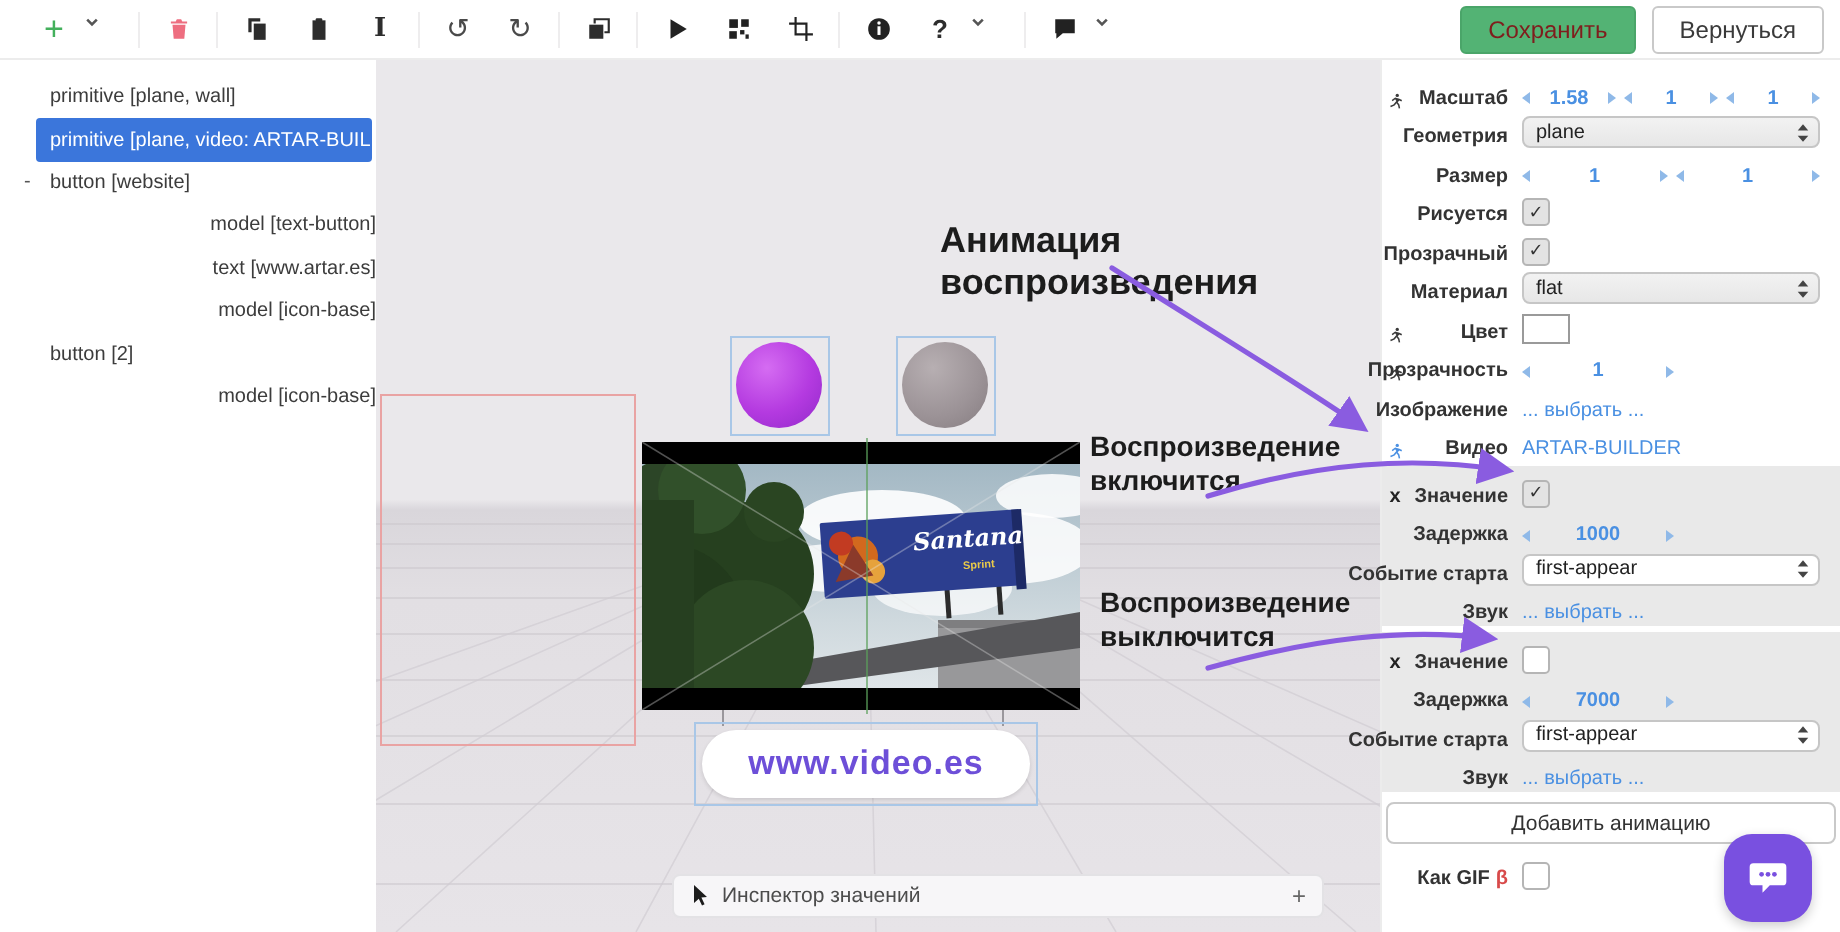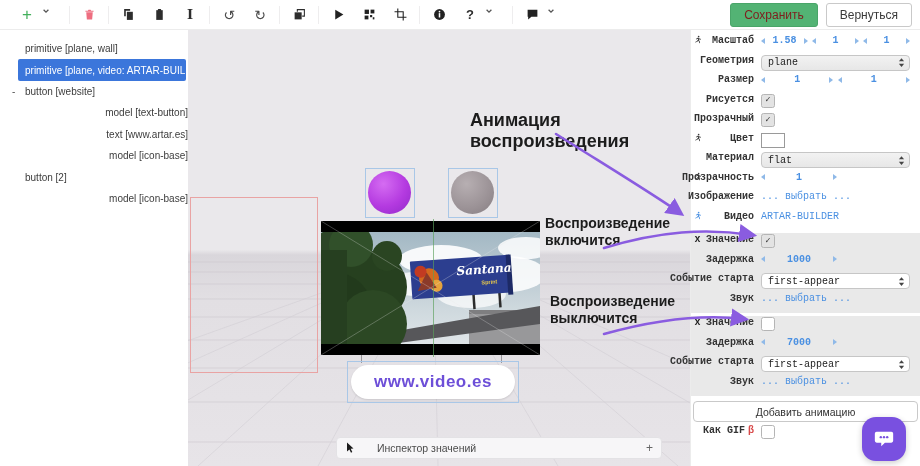--- a/index.html
+++ b/index.html
@@ -47,27 +47,27 @@
   .vtick{position:absolute;width:1px;height:8px;background:#9a979c;top:325px;}
 
   .artarbox{position:absolute;left:159px;top:331px;width:170px;height:40px;border:1px solid #a9c7e7;}
   .artarpill{position:absolute;left:3px;top:3px;right:3px;bottom:3px;background:#fff;border-radius:17px;box-shadow:0 1px 2px rgba(0,0,0,.12);display:flex;align-items:center;justify-content:center;font-size:17px;font-weight:700;color:#6d4fd8;letter-spacing:.5px;}
 
   .ann{position:absolute;font-weight:700;color:#1c1c1c;z-index:40;}
   .ann1{left:282px;top:80px;font-size:18px;}
   .ann2{left:357px;top:185px;font-size:14px;line-height:17px;}
   .ann3{left:362px;top:263px;font-size:14px;line-height:17px;}
 
-  .inspector{position:absolute;left:148px;top:407px;width:326px;height:22px;background:#f7f6f8;border:1px solid #e3e2e5;border-radius:4px;display:flex;align-items:center;padding:0 8px;box-sizing:border-box;color:#4c4c4c;font-size:10.5px;gap:22px;}
+  .inspector{position:absolute;left:148px;top:407px;width:326px;height:22px;background:#f7f6f8;border:1px solid #e3e2e5;border-radius:4px;display:flex;align-items:center;padding:0 8px;box-sizing:border-box;color:#4c4c4c;font-size:10.5px;gap:6px;}
   .inspector .plus{margin-left:auto;color:#666;font-size:12px;}
   .cursoricon svg{width:10px;height:12px;display:block;}
 
   
   .panel{position:absolute;left:690px;top:30px;right:0;bottom:0;background:#fff;border-left:1px solid #ececec;z-index:20;padding-top:5px;box-sizing:border-box;font-size:10px;color:#333;}
-  .prow{height:19.5px;display:flex;align-items:flex-start;font-family:Liberation Mono, monospace;}
+  .prow{height:19.5px;display:flex;align-items:flex-end;}
   .pmark{width:13px;flex:0 0 13px;display:flex;align-items:center;justify-content:center;color:#3a3a3a;}
   .pmark svg{width:9px;height:9px;}
   .pmark.blue{color:#4a90e2;}
   .pmark .xdel{font-weight:700;font-size:10px;color:#222;cursor:pointer;}
   .plabel{width:50px;flex:0 0 50px;text-align:right;direction:rtl;white-space:nowrap;font-weight:600;color:#333;}
   .pctrl{flex:1;display:flex;align-items:center;margin:0 10px 0 7px;}
   .steppers{gap:4px;width:100%;}
   .step{flex:1;display:flex;align-items:center;justify-content:space-between;}
   .steppers.single{flex:0 0 76px;width:76px;}
   .stepval{color:#4a90e2;}
@@ -415,45 +415,45 @@
       <span class="pmark"></span>
       <span class="plabel">Прозрачный</span>
       <div class="pctrl">
           <span class="cb checked">
             <i>✓</i>
           </span>
         </div>
     </div>
 
     <div class="prow">
-      <span class="pmark">
-          <svg viewBox="0 0 24 24" fill="currentColor">
-            <circle cx="15" cy="4.5" r="2.2"></circle>
-            <path d="M12.2 7.2l-4.6 3.4 1.2 1.6 3.4-2.5 1.6 2.3-3.9 4.5-4.3 1.9.8 1.9 5.1-2.2 2.6-3 1.9 2.7.9 4.2 2-.4-1-4.8-2.3-3.2 2.1-2.4 2.8 1.4.9-1.8-3.5-1.8z"></path>
-          </svg>
-        </span>
-      <span class="plabel">Цвет</span>
-      <div class="pctrl">
-          <span class="swatch"></span>
-        </div>
-    </div>
-
-    <div class="prow">
       <span class="pmark"></span>
       <span class="plabel">Материал</span>
       <div class="pctrl">
           <span class="select">
             <span>flat</span>
             <span class="updown">
               <svg viewBox="0 0 8 12" fill="#444">
                 <path d="M4 1l3 3.5H1z"></path>
                 <path d="M1 7.5h6L4 11z"></path>
               </svg>
             </span>
           </span>
+        </div>
+    </div>
+
+    <div class="prow">
+      <span class="pmark">
+          <svg viewBox="0 0 24 24" fill="currentColor">
+            <circle cx="15" cy="4.5" r="2.2"></circle>
+            <path d="M12.2 7.2l-4.6 3.4 1.2 1.6 3.4-2.5 1.6 2.3-3.9 4.5-4.3 1.9.8 1.9 5.1-2.2 2.6-3 1.9 2.7.9 4.2 2-.4-1-4.8-2.3-3.2 2.1-2.4 2.8 1.4.9-1.8-3.5-1.8z"></path>
+          </svg>
+        </span>
+      <span class="plabel">Цвет</span>
+      <div class="pctrl">
+          <span class="swatch"></span>
         </div>
     </div>
 
     <div class="prow">
       <span class="pmark">
           <svg viewBox="0 0 24 24" fill="currentColor">
             <circle cx="15" cy="4.5" r="2.2"></circle>
             <path d="M12.2 7.2l-4.6 3.4 1.2 1.6 3.4-2.5 1.6 2.3-3.9 4.5-4.3 1.9.8 1.9 5.1-2.2 2.6-3 1.9 2.7.9 4.2 2-.4-1-4.8-2.3-3.2 2.1-2.4 2.8 1.4.9-1.8-3.5-1.8z"></path>
           </svg>
         </span>

